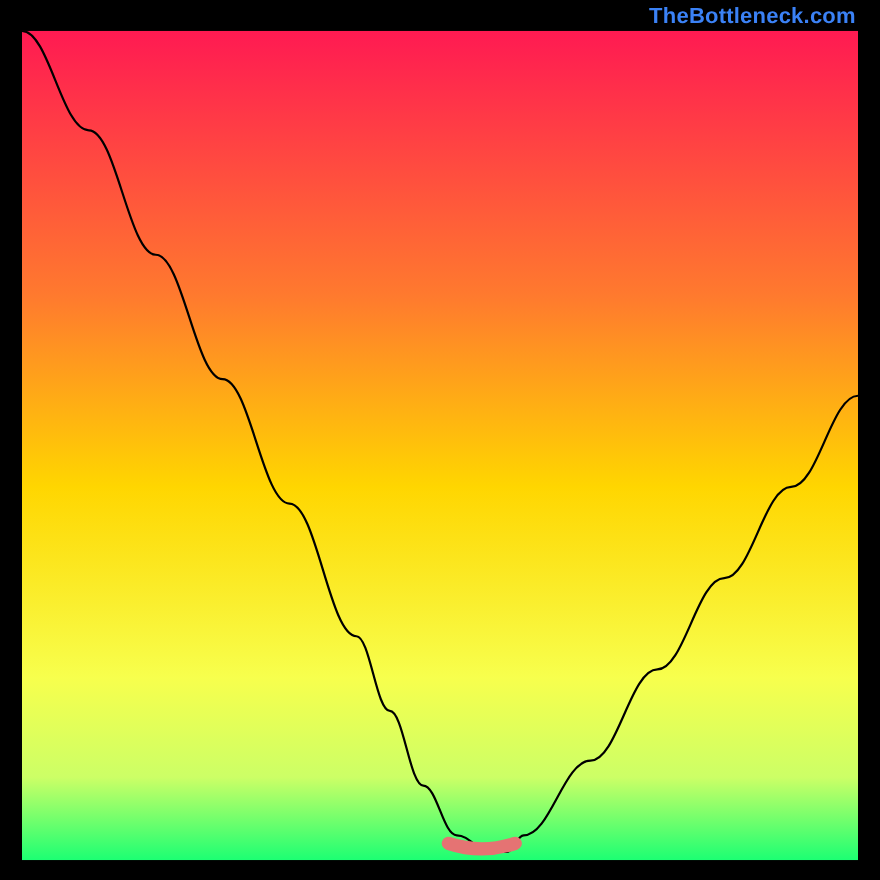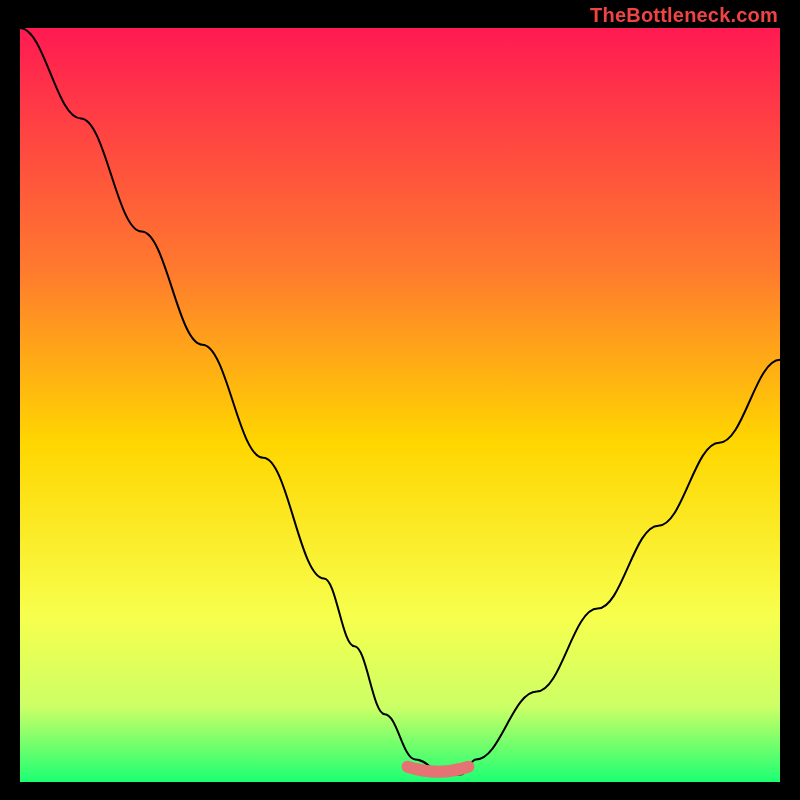--- a/index.html
+++ b/index.html
@@ -16,21 +16,21 @@
     left: 20px;
     top: 28px;
     width: 760px;
     height: 754px;
     background: #000;
   }
   .attribution {
     position: absolute;
     top: 4px;
     right: 22px;
-    color: #ef4444;
+    color: #3b82f6;
     font-size: 20px;
     font-weight: 600;
     letter-spacing: 0.2px;
   }
   svg {
     display: block;
   }
 </style>
 </head>
 <body>

